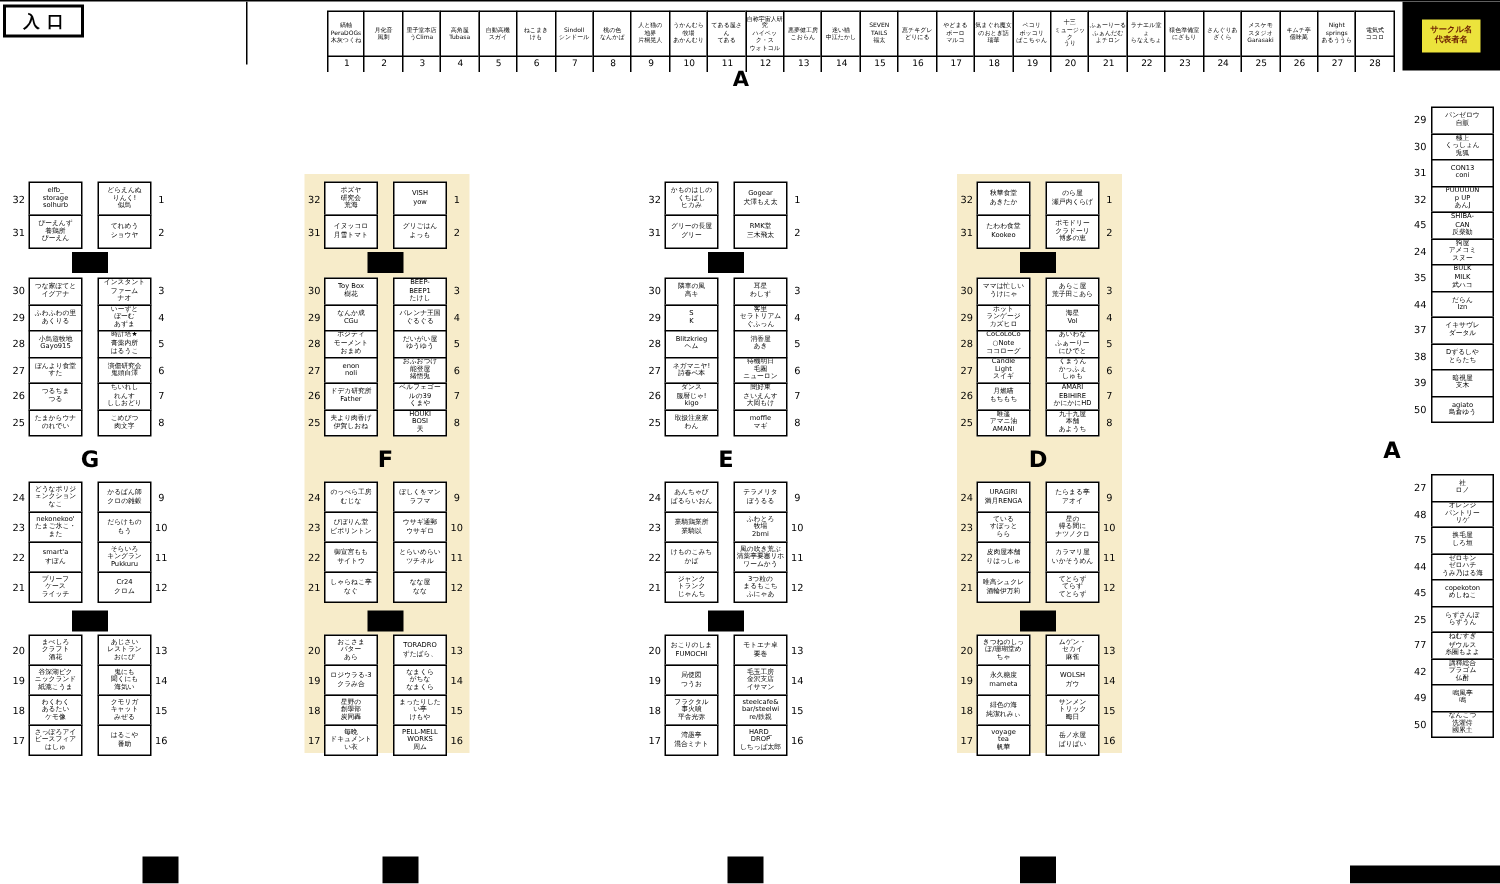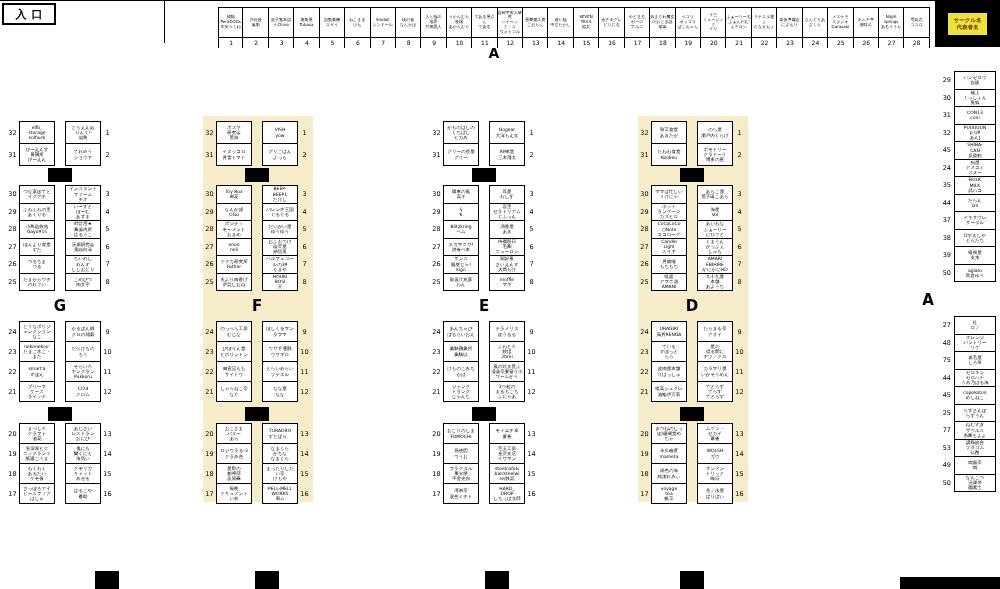--- a/index.html
+++ b/index.html
@@ -931,21 +931,21 @@
           <div class="abx">らずさんぽ
 らずうん</div>
         </div>
         <div class="arow">
           <div class="an">77</div>
           <div class="abx">ねむすぎ
 ザウルス
 糸圏もよよ</div>
         </div>
         <div class="arow">
-          <div class="an">53</div>
+          <div class="an">42</div>
           <div class="abx">講釋総合
 プラゴム
 仏酎</div>
         </div>
         <div class="arow">
           <div class="an">49</div>
           <div class="abx">鳴風亭
 鳴</div>
         </div>
         <div class="arow">

